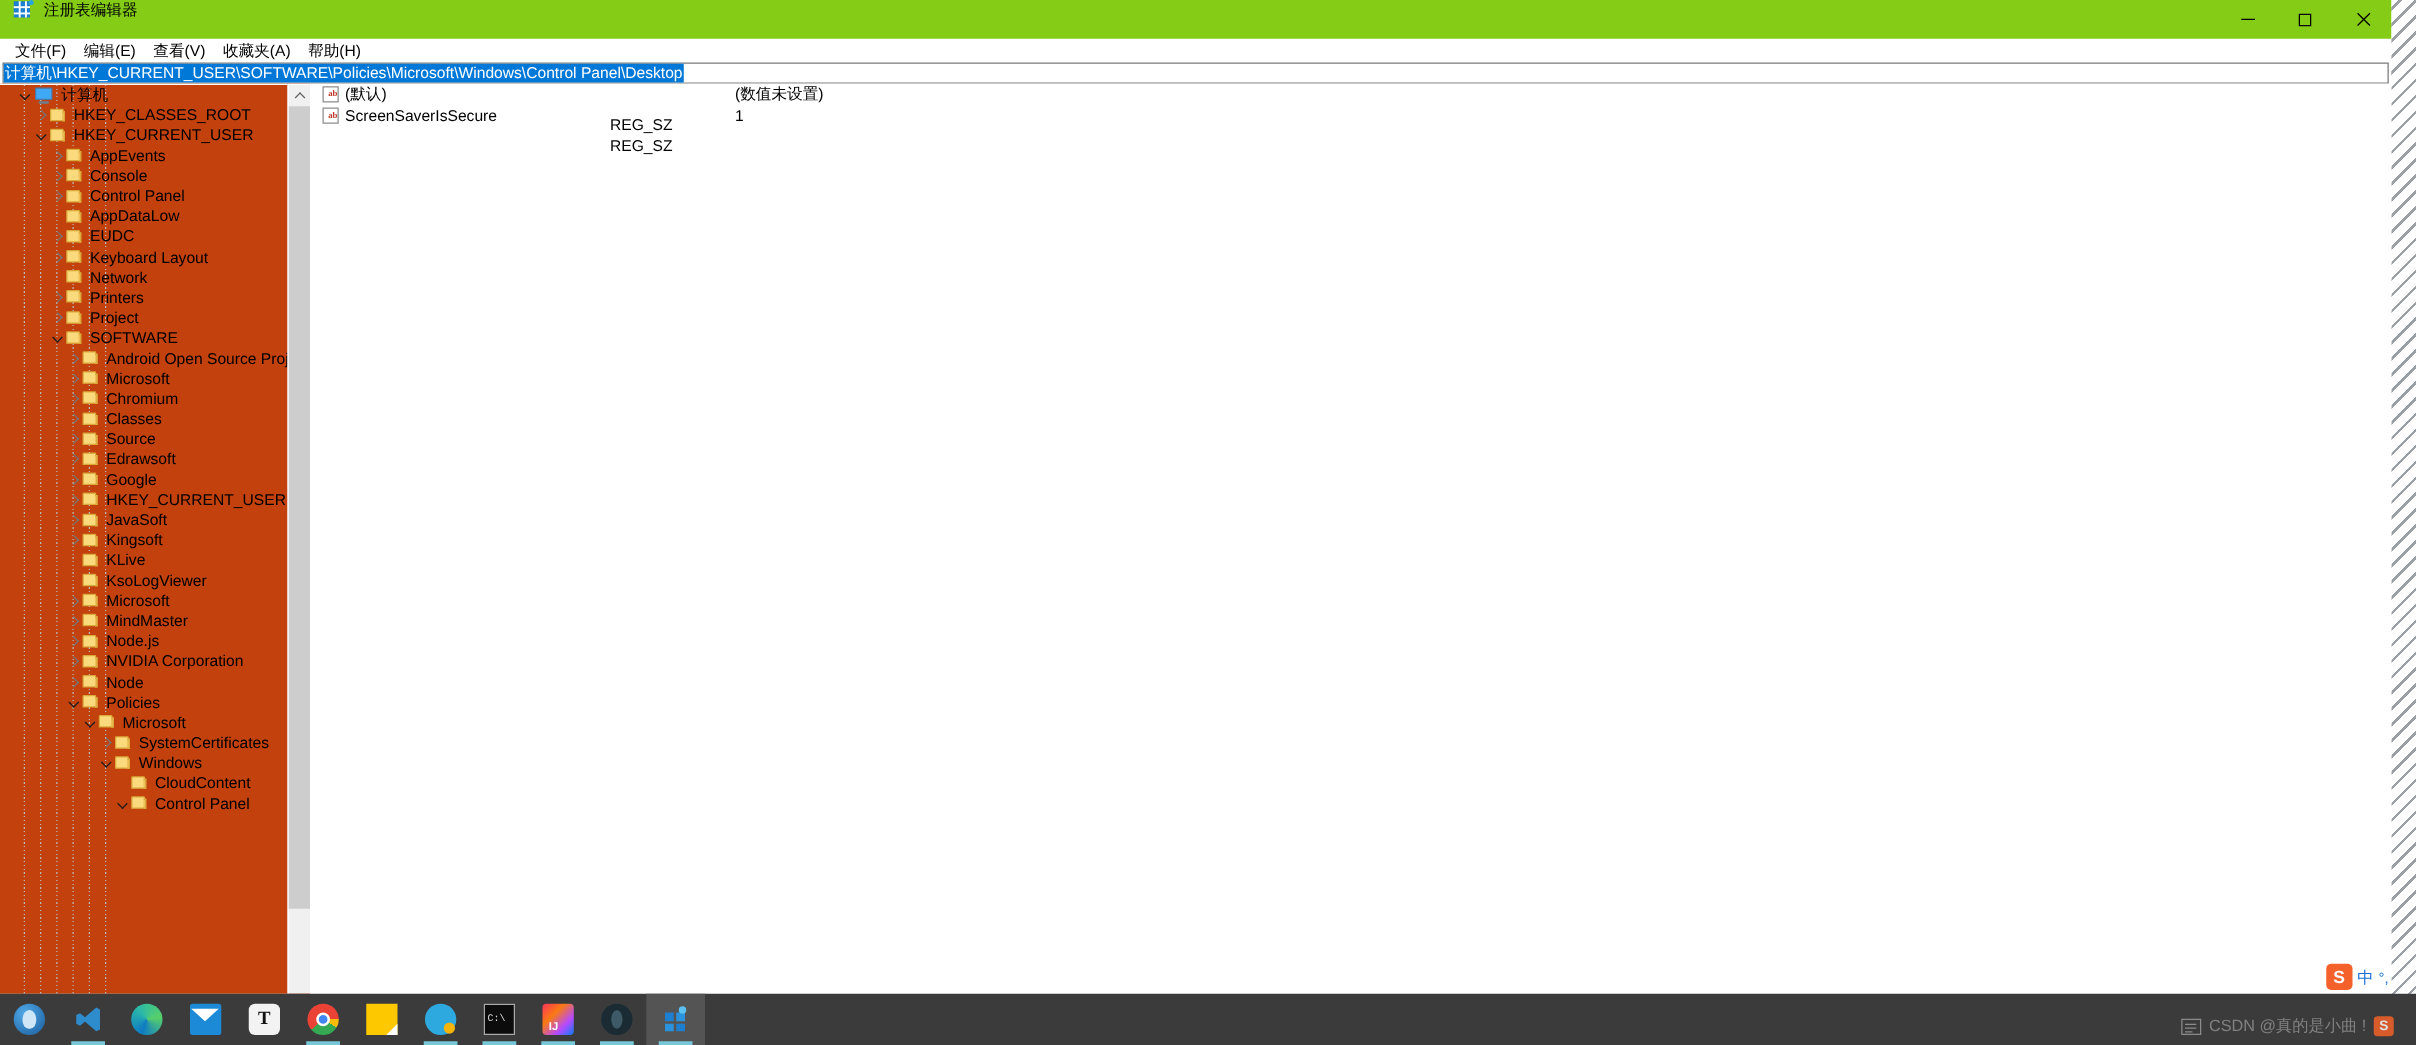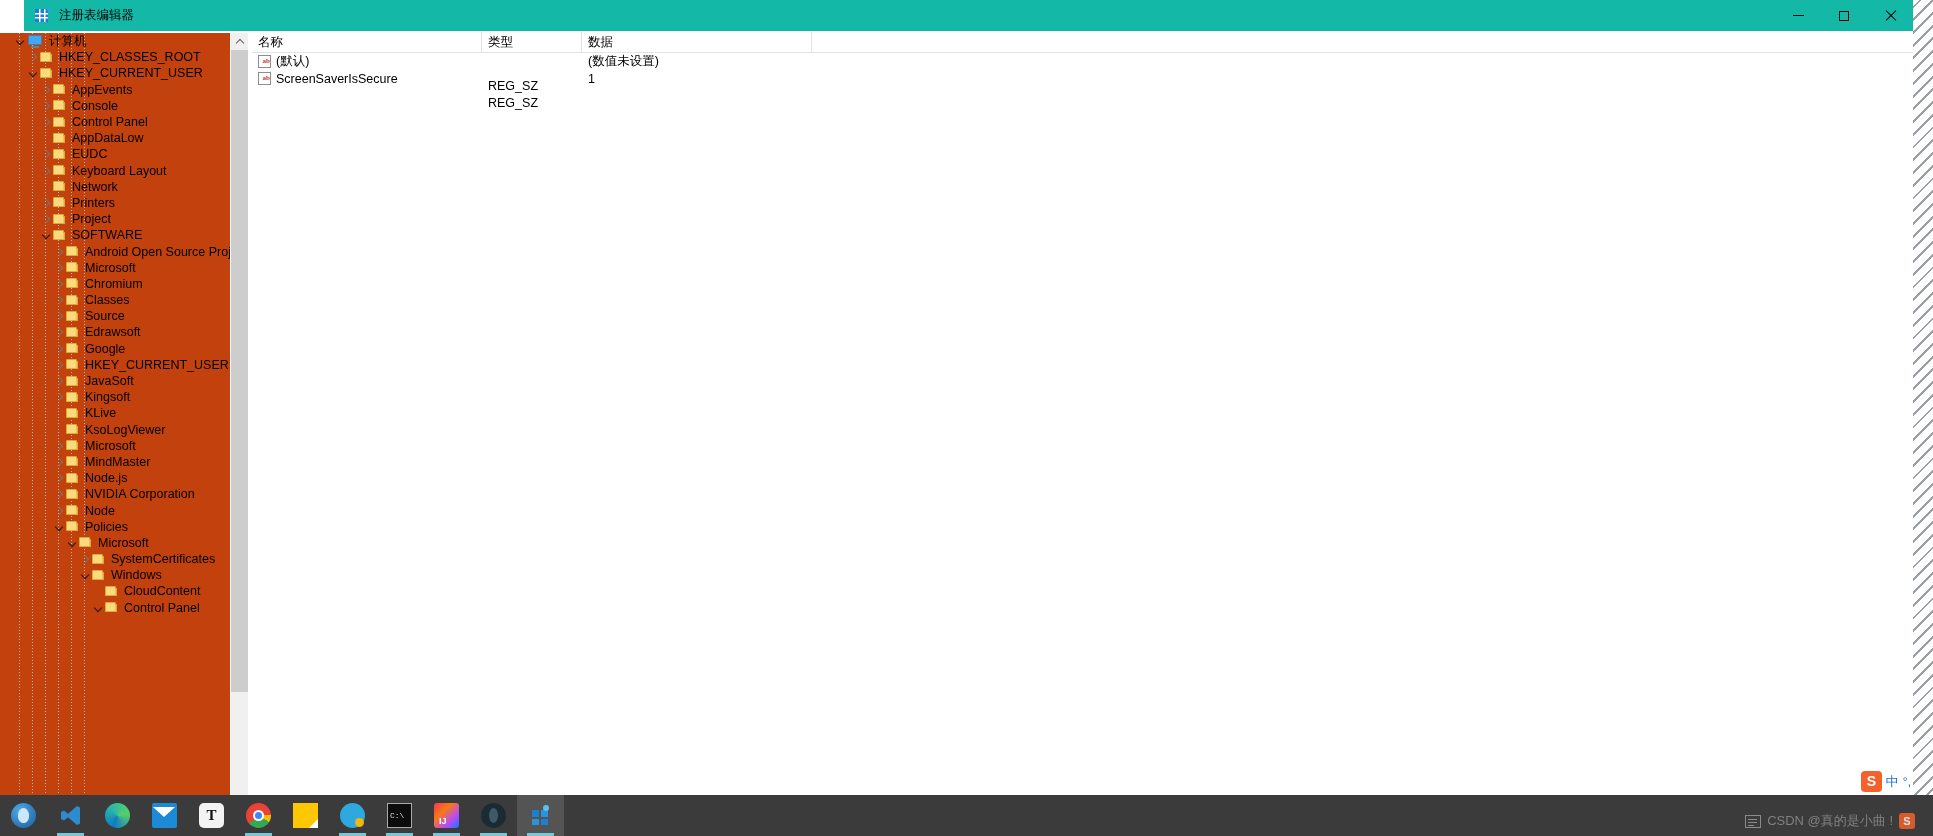--- a/index.html
+++ b/index.html
@@ -17,24 +17,23 @@
   }
   
   #registry-window{
     position:absolute;left:0;top:0;width:1913px;height:795px;
     background:#ffffff;
     display:flex;flex-direction:column;
     box-sizing:border-box;
   }
   
   #titlebar{
-    height:31px;flex:0 0 31px;display:flex;align-items:center;
-    background:#14b8a6;border-bottom:1px solid #ffffff;
+    height:31px;flex:0 0 31px;display:flex;
+    background:#84cc16;border-bottom:1px solid #ffffff;
     position:relative;
-    margin-left:24px;
   }
   #app-icon{
     width:16px;height:16px;margin-left:11px;margin-right:8px;position:relative;flex:0 0 16px;
   }
   #app-icon .glyph{
     position:absolute;left:0;top:1px;width:13px;height:13px;
     background:#1d7fd0;
     background-image:
       linear-gradient(#ffffff 0 0),linear-gradient(#ffffff 0 0),
       linear-gradient(#ffffff 0 0),linear-gradient(#ffffff 0 0);
@@ -271,21 +270,31 @@
         </div>
       <div class="wbtn">
           <span class="ctl-max"></span>
         </div>
       <div class="wbtn close">
           <span class="ctl-close"></span>
         </div>
     </div>
   </div>
 
-
+  <div id="menubar">
+    <div class="menu-item">文件(F)</div>
+    <div class="menu-item">编辑(E)</div>
+    <div class="menu-item">查看(V)</div>
+    <div class="menu-item">收藏夹(A)</div>
+    <div class="menu-item">帮助(H)</div>
+  </div>
+
+  <div id="addressbar">
+    <span id="address-text">计算机\HKEY_CURRENT_USER\SOFTWARE\Policies\Microsoft\Windows\Control Panel\Desktop</span>
+  </div>
 
   <div id="window-body">
 
     <div id="tree-pane">
       <div id="tree-scroll">
           <div class="guide" style="left: 19px;"></div>
           <div class="guide" style="left: 32px;"></div>
           <div class="guide" style="left: 45px;"></div>
           <div class="guide" style="left: 58px;"></div>
           <div class="guide" style="left: 71px;"></div>
@@ -646,26 +655,20 @@
         <div class="sb-arrow up">
             <span class="ar"></span>
           </div>
         <div class="sb-thumb"></div>
       </div>
     </div>
 
     <div id="splitter"></div>
 
     <div id="list-pane">
-      <div id="list-header">
-        <div class="col c-name">名称</div>
-        <div class="col c-type">类型</div>
-        <div class="col c-data">数据</div>
-        <div class="col c-filler"></div>
-      </div>
       <div id="list-rows">
           <div class="list-row">
             <div class="lr-name">
               <span class="ab-icon">ab</span>
               <span>(默认)</span>
             </div>
             <div class="lr-type">REG_SZ</div>
             <div class="lr-data">(数值未设置)</div>
           </div>
           <div class="list-row">

